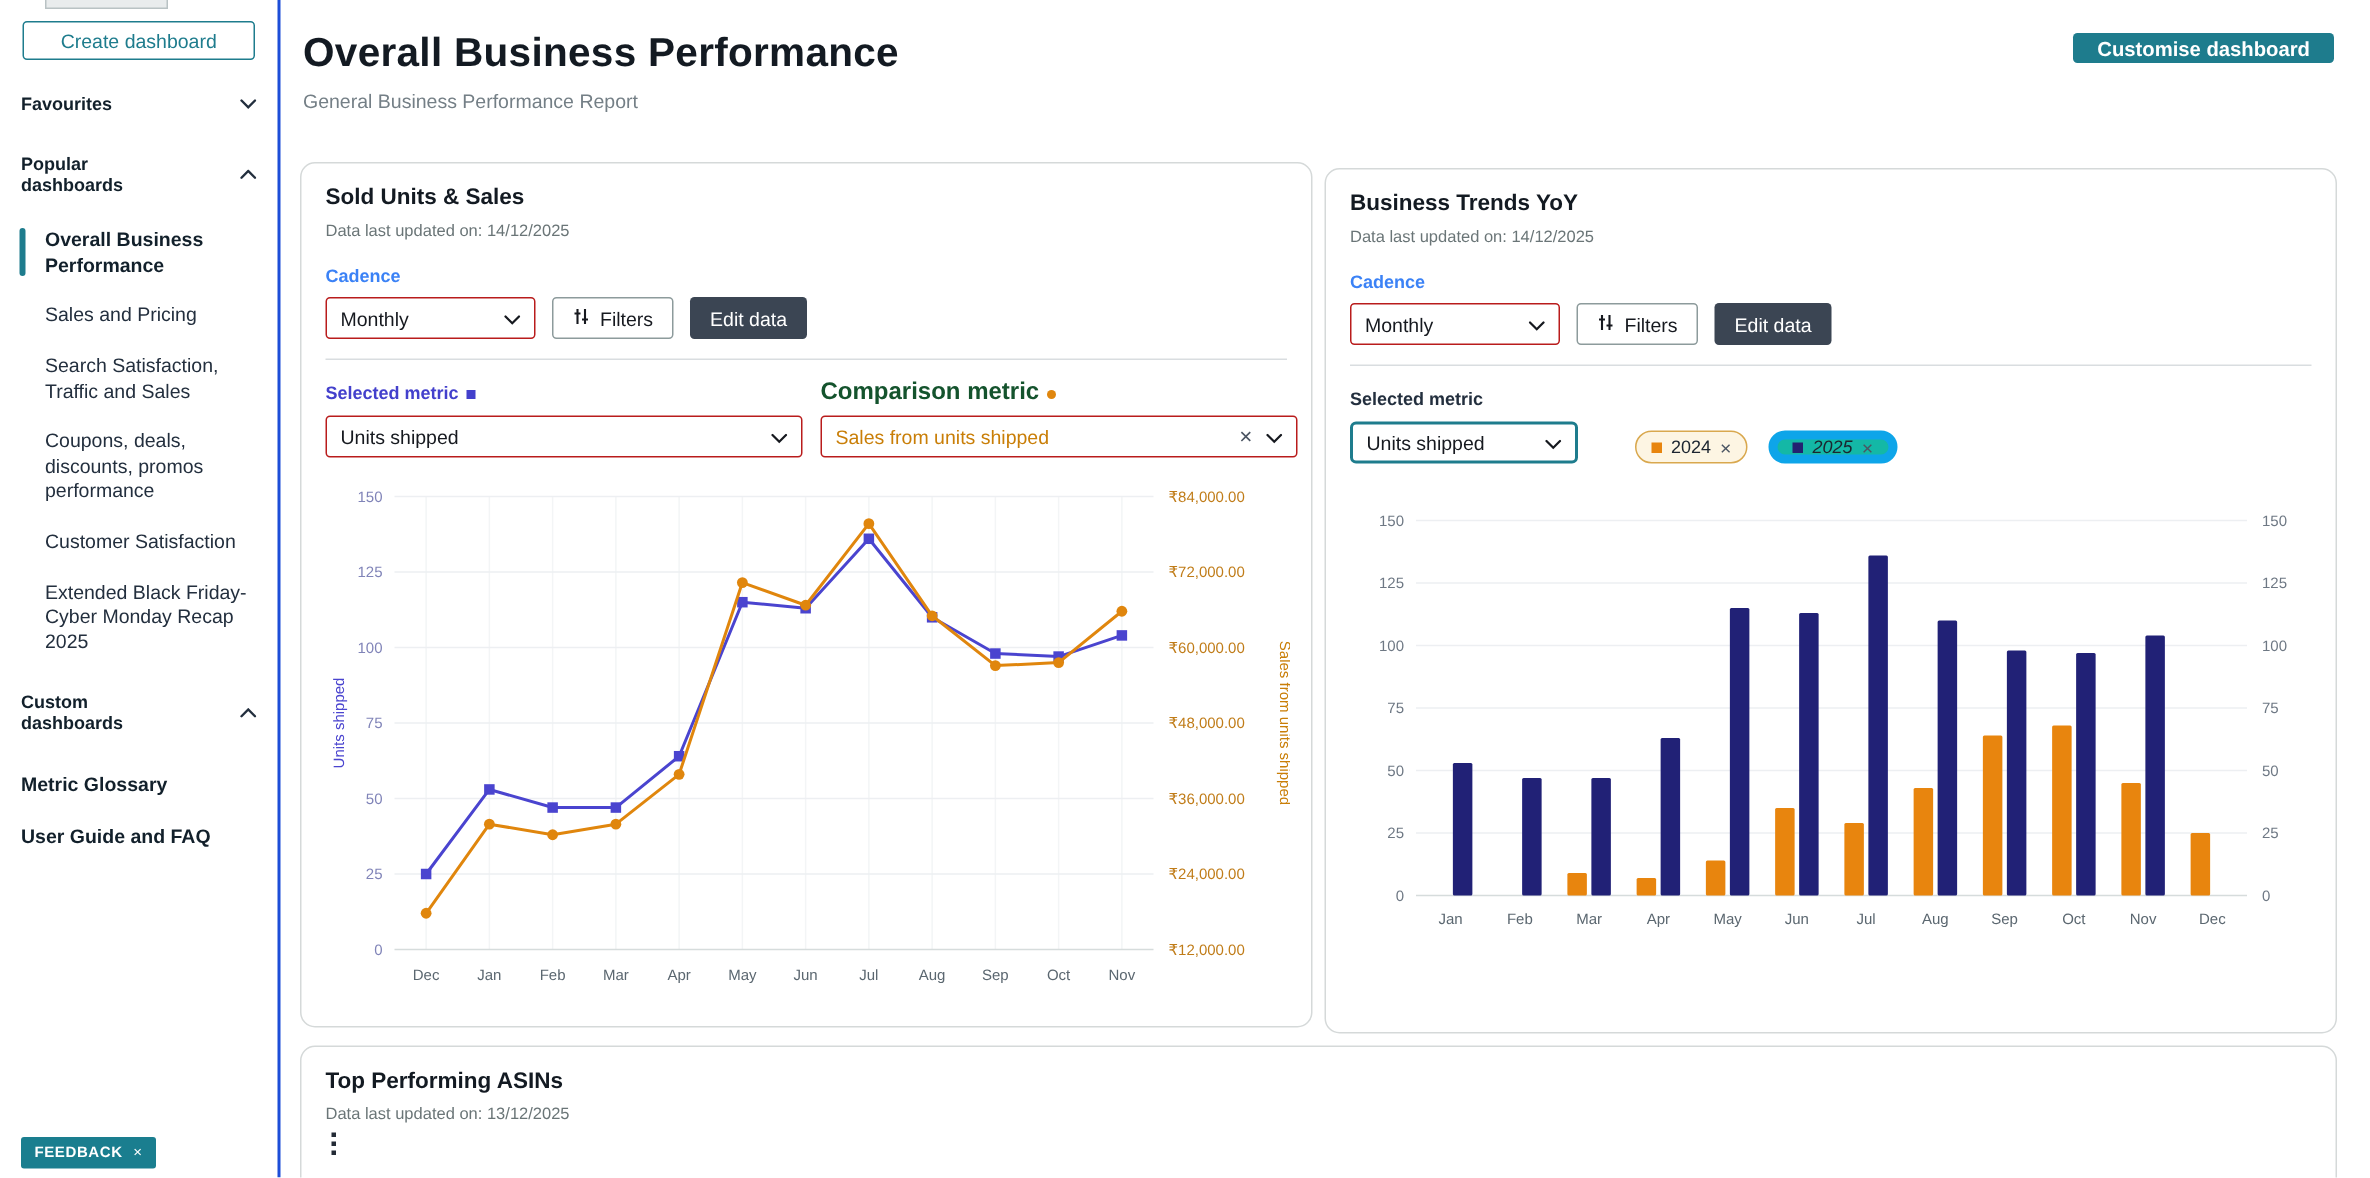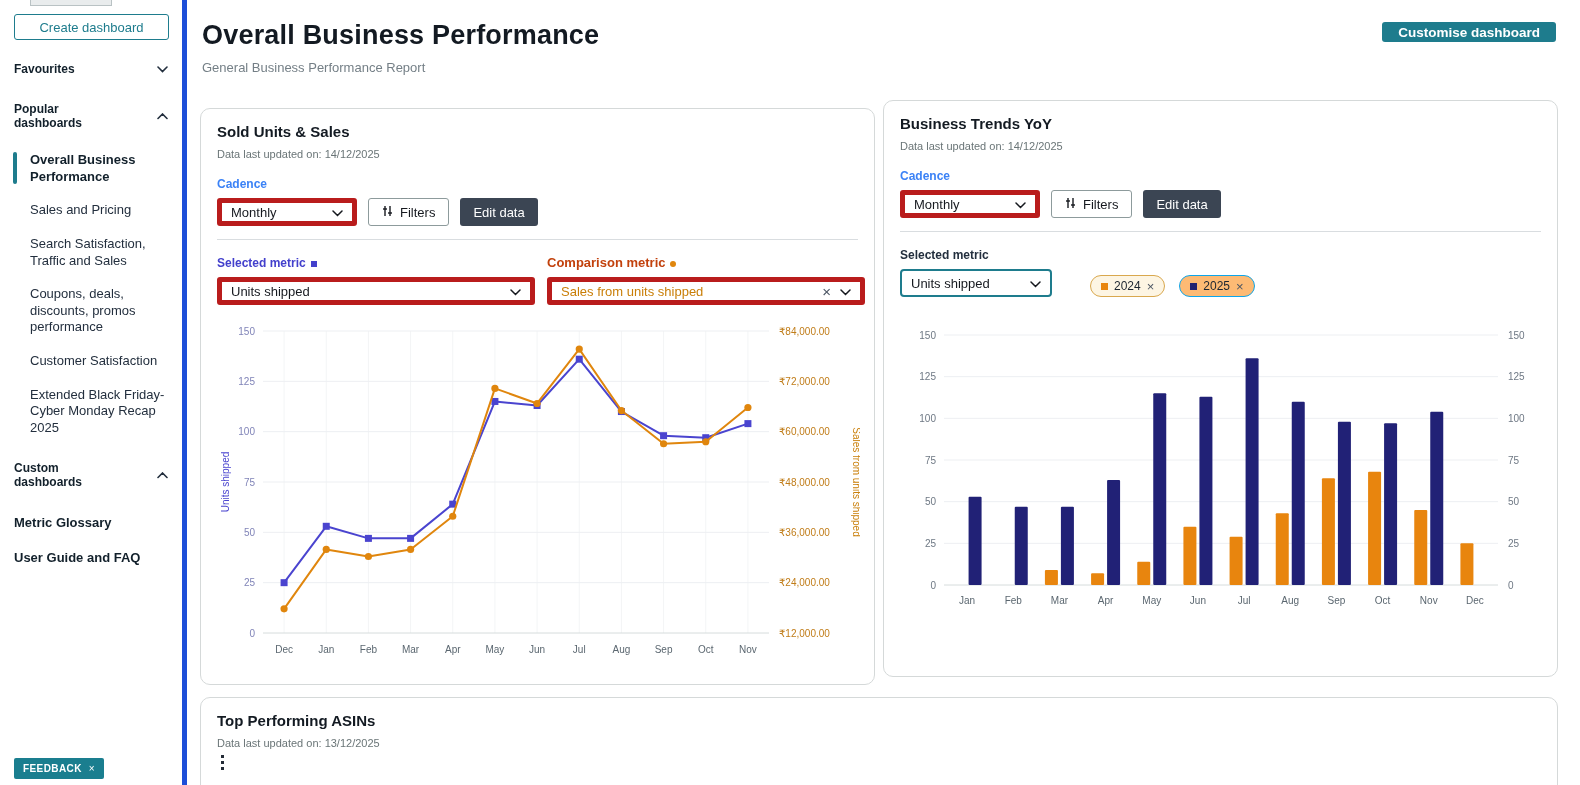--- a/index.html
+++ b/index.html
@@ -2,21 +2,21 @@
 <html><head>
 <meta charset="utf-8">
 <style>
   * { margin:0; padding:0; box-sizing:border-box; }
   html,body { width:1580px; height:785px; overflow:hidden; background:#fff;
     font-family:"Liberation Sans","DejaVu Sans",sans-serif; color:#16191f; }
   .app { position:relative; width:1580px; height:785px; }
 
   
   .sidebar { position:absolute; left:0; top:0; width:187px; height:785px;
-    border-right:5px solid #1d4ed8; background:#fff; padding:14px 14px 0 14px; }
+    border-right:2px solid #1d4ed8; background:#fff; padding:14px 14px 0 14px; }
   .top-fragment { position:absolute; left:30px; top:0; width:82px; height:6px;
     background:#e9eced; border:1px solid #b9c2c4; border-top:none; }
   .create-btn { display:block; width:155px; height:26px; margin:0 auto 22px auto;
     background:#fff; border:1px solid #1e7c8d; border-radius:3px; color:#1e7c8d;
     font-size:13px; font-family:inherit; cursor:pointer; }
   .nav-header { display:flex; justify-content:space-between; align-items:center;
     font-size:12px; font-weight:700; color:#12202b; margin-bottom:26px; cursor:pointer;gap:33px; }
   .nav-header svg { flex:0 0 auto; }
   .nav-list { list-style:none; margin:-4px 0 24px 0; }
   .nav-item { position:relative; font-size:13px; color:#232f3e; line-height:1.28;
@@ -35,57 +35,57 @@
   .page-header { position:relative; padding:20px 22px 0 14px; }
   .page-title { font-size:27px; font-weight:700; color:#131a22; letter-spacing:.2px; }
   .page-subtitle { font-size:13px; color:#747f86; margin-top:9px; }
   .customise-btn { position:absolute; right:24px; top:22px; height:20px; padding:0 16px;
     background:#1e7c8d; color:#fff; border:none; border-radius:3px; font-size:13.5px;
     font-family:inherit; cursor:pointer;font-weight:bold; }
 
   .card { position:absolute; background:#fff; border:1px solid #d5d9d9; border-radius:10px;
     padding:14px 16px; }
   .card-sold   { left:12px;  top:108px; width:675px; height:577px; }
-  .card-trends { left:695px; top:100px; width:675px; height:577px; }
+  .card-trends { left:695px; top:112px; width:675px; height:577px; }
   .card-asins  { left:12px;  top:697px; width:1358px; height:110px; }
 
   .card-title { font-size:15px; font-weight:700; color:#131a22; }
   .card-updated { font-size:11px; color:#6a7577; margin-top:8px; }
   .field-label { font-size:12px; font-weight:700; color:#3b82f6; margin-top:17px; }
   .controls-row { display:flex; gap:11px; margin-top:7px; align-items:center; }
 
   .select { display:flex; align-items:center; justify-content:space-between; height:28px;
-    border:5px solid #b91c1c; border-radius:3px; background:#fff; padding:0 9px;
+    border:1px solid #b91c1c; border-radius:3px; background:#fff; padding:0 9px;
     font-size:13px; color:#16191f; cursor:pointer; }
   .select-cadence { width:140px; }
   .select-metric { width:318px; margin-top:6px; }
   .select-metric-sm { width:152px; margin-top:6px; border:2px solid #1e7c8d; border-radius:4px; }
   .select .sel-icons { display:flex; align-items:center; gap:9px; }
   .select .x-glyph { color:#4b5563; font-size:15px; line-height:1; cursor:pointer; }
   .btn-filters { display:flex; align-items:center; gap:7px; height:28px; padding:0 13px;
     background:#fff; border:1px solid #8d9b9c; border-radius:3px; font-size:13px;
     color:#16191f; font-family:inherit; cursor:pointer; }
   .btn-edit { height:28px; padding:0 13px; background:#3b4553; color:#fff; border:none;
     border-radius:3px; font-size:13px; font-family:inherit; cursor:pointer; }
   .card-divider { border:none; border-top:1px solid #d9dde0; margin:13px 0 0 0; }
 
   .metrics-row { display:flex; gap:12px; margin-top:13px; }
   .metric-col { width:318px; }
   .lbl-blue { color:#4340cc; font-size:12px; font-weight:700; }
-  .lbl-orange { color:#c2410c; font-size:13px; font-weight:700; }
+  .lbl-orange { color:#14532d; font-size:16px; font-weight:700; }
   .lbl-dark { color:#232f3e; font-size:12px; font-weight:700; }
   .swatch-sq { display:inline-block; width:6px; height:6px; background:#4340cc; margin-left:5px; }
   .swatch-dot { display:inline-block; width:6px; height:6px; border-radius:50%; background:#e0860d; margin-left:5px; }
   .orange-text { color:#c97e07; }
 
   .chips { display:flex; gap:14px; align-items:flex-start; margin-left:26px; margin-top:6px; }
   .chip { display:flex; align-items:center; gap:6px; height:22px; padding:0 10px;
     border-radius:11px; font-size:12px; color:#1c2530; cursor:pointer; }
   .chip-2024 { background:#fdf5e3; border:1px solid #d9a84e; }
-  .chip-2025 { background:#fdba74; border:1px solid #0ea5e9; }
+  .chip-2025 { background:#14b8a6; border:6px solid #0ea5e9;font-style:italic; }
   .chip .sw { width:7px; height:7px; }
   .chip .cx { color:#4b5563; font-size:13px; cursor:pointer; }
 
   .chart-wrap { margin-top:14px; }
   svg text { font-family:"Liberation Sans","DejaVu Sans",sans-serif; }
 
   .asins-head { display:flex; justify-content:space-between;flex-direction:column; }
   .kebab { display:flex; flex-direction:column; gap:3px; padding:4px; cursor:pointer; margin:2px 6px 0 0; }
   .kebab i { width:3px; height:3px; background:#232b36; display:block; }
   .asins-filters { display:flex; gap:220px; margin-top:17px; }

